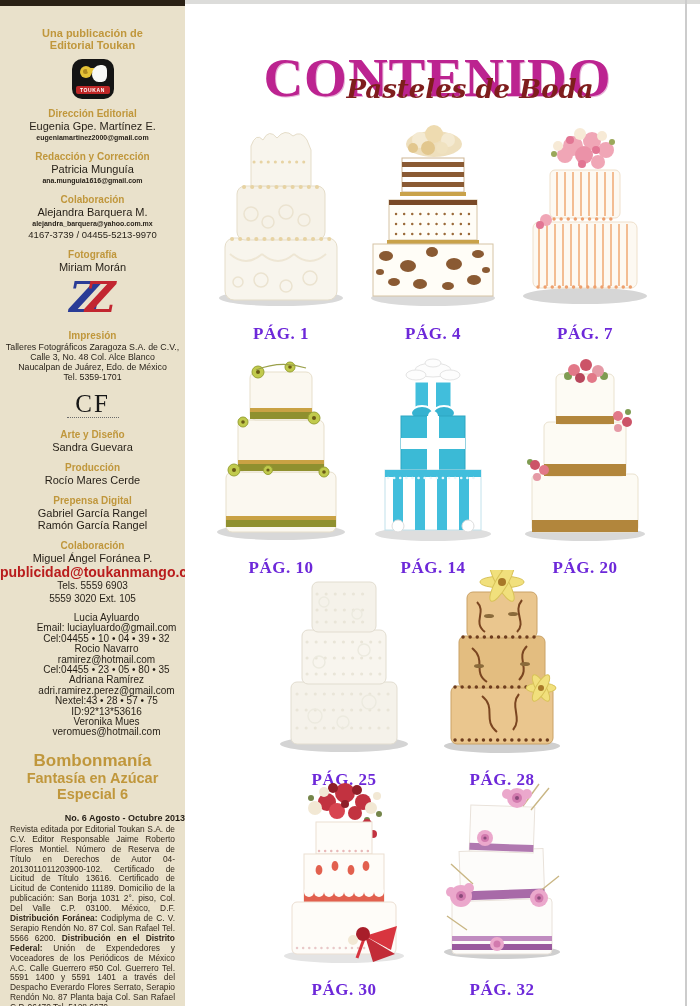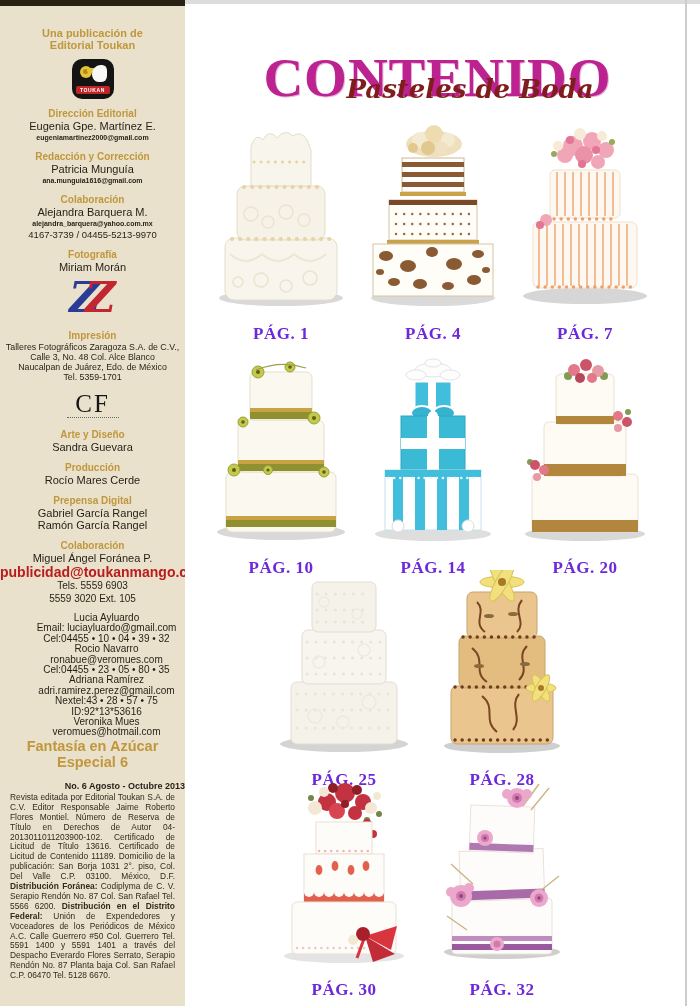--- a/index.html
+++ b/index.html
@@ -114,30 +114,31 @@
 
     <div class="v-email">publicidad@toukanmango.com</div>
     <div class="v-tel">Tels. 5559 6903</div>
     <div class="v-tel">5559 3020 Ext. 105</div>
 
     <div class="contacts">
       <div class="c">Lucia Ayluardo</div>
       <div class="c">Email: luciayluardo@gmail.com</div>
       <div class="c">Cel:04455 • 10 • 04 • 39 • 32</div>
       <div class="c">Rocio Navarro</div>
-      <div class="c">ronabue@veromues.com</div>
+      <div class="c">ramirez@hotmail.com</div>
       <div class="c">Cel:04455 • 23 • 05 • 80 • 35</div>
       <div class="c">Adriana Ramírez</div>
       <div class="c">adri.ramirez.perez@gmail.com</div>
       <div class="c">Nextel:43 • 28 • 57 • 75</div>
       <div class="c">ID:92*13*53616</div>
       <div class="c">Veronika Mues</div>
       <div class="c">veromues@hotmail.com</div>
     </div>
 
+    <div class="b1">Bombonmanía</div>
     <div class="b2">Fantasía en Azúcar</div>
     <div class="b2">Especial 6</div>
 
     <div class="issue">No. 6 Agosto - Octubre 2013</div>
     <p class="lp"><span>Revista editada por Editorial Toukan S.A. de C.V. Editor Responsable Jaime Roberto Flores Montiel. Número de Reserva de Título en Derechos de Autor 04-2013011011203900-102. Certificado de Licitud de Título 13616. Certificado de Licitud de Contenido 11189. Domicilio de la publicación: San Borja 1031 2°. piso, Col. Del Valle C.P. 03100. México, D.F. </span><span class="bold">Distribución Foránea:</span><span> Codiplyma de C. V. Serapio Rendón No. 87 Col. San Rafael Tel. 5566 6200. </span><span class="bold">Distribución en el Distrito Federal:</span><span> Unión de Expendedores y Voceadores de los Periódicos de México A.C. Calle Guerrero #50 Col. Guerrero Tel. 5591 1400 y 5591 1401 a través del Despacho Everardo Flores Serrato, Serapio Rendón No. 87 Planta baja Col. San Rafael C.P. 06470 Tel. 5128 6670. </span></p>
 
   </aside>
 
   <div class="main-strip"></div>
   <div class="edge-line"></div>

